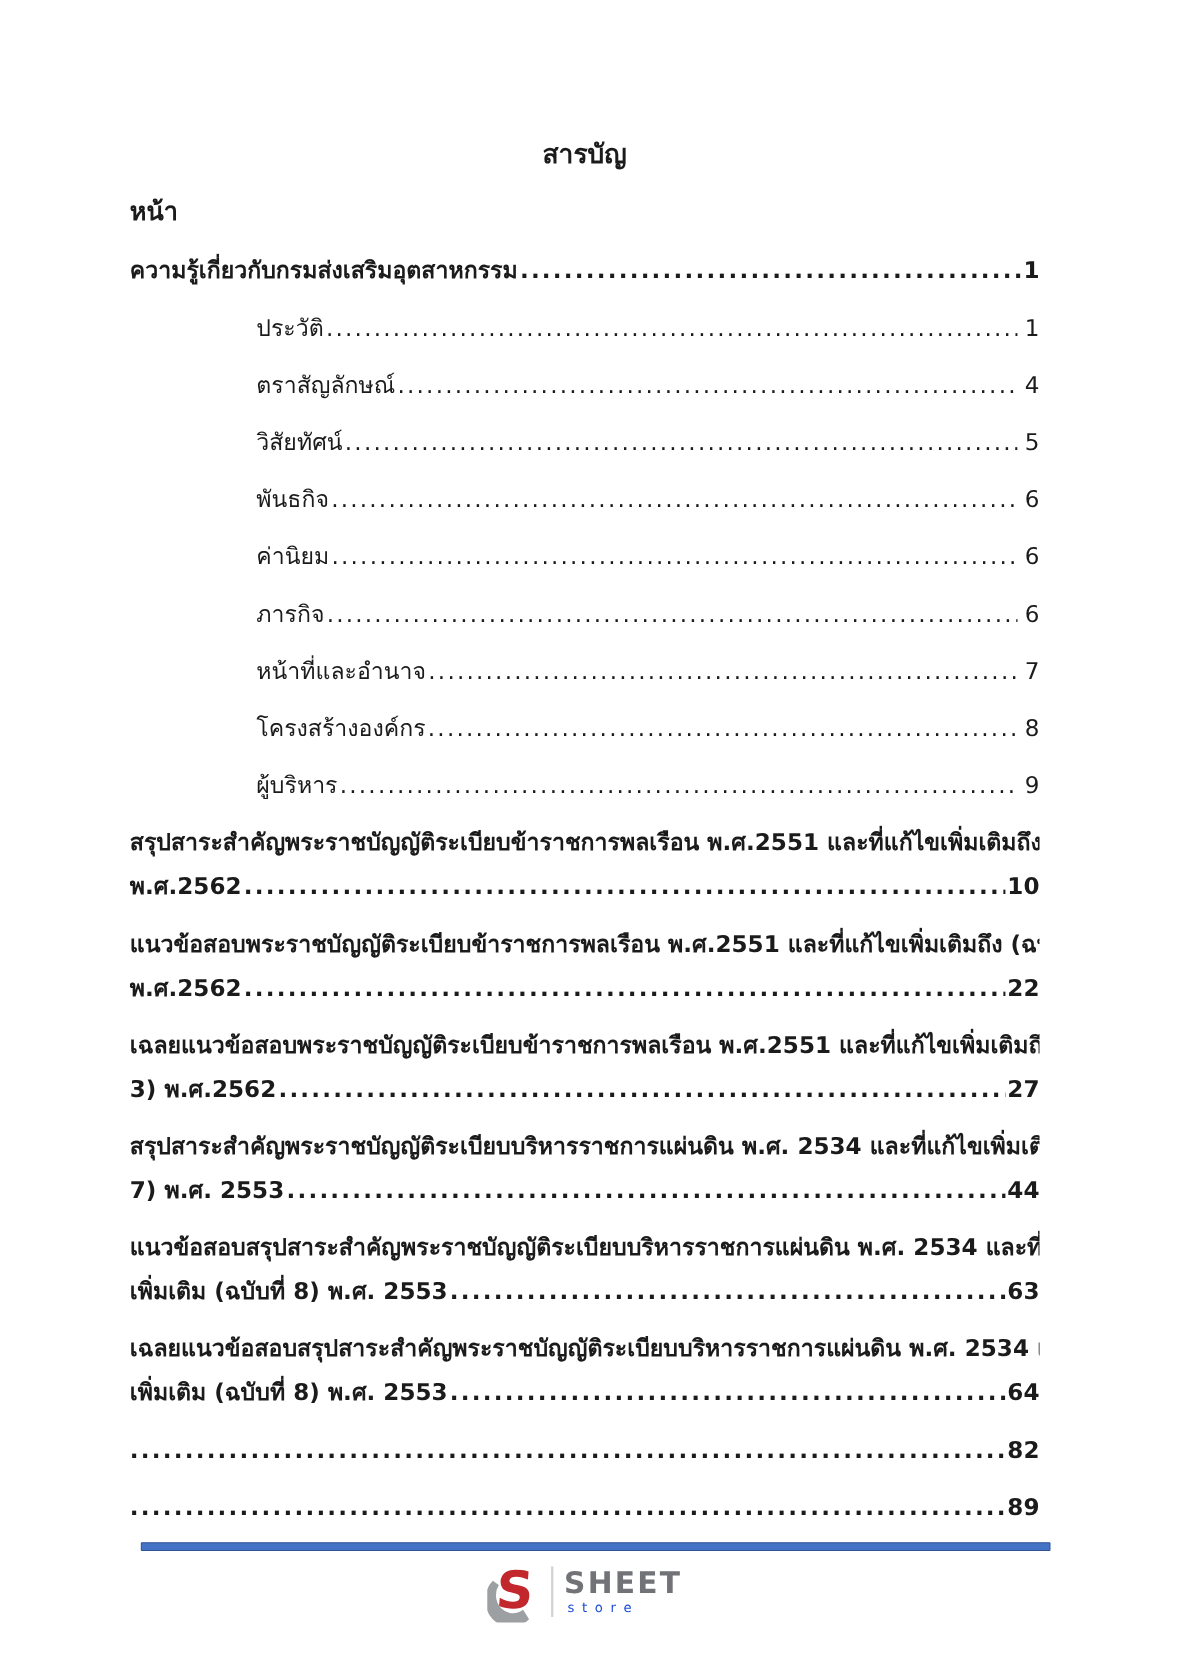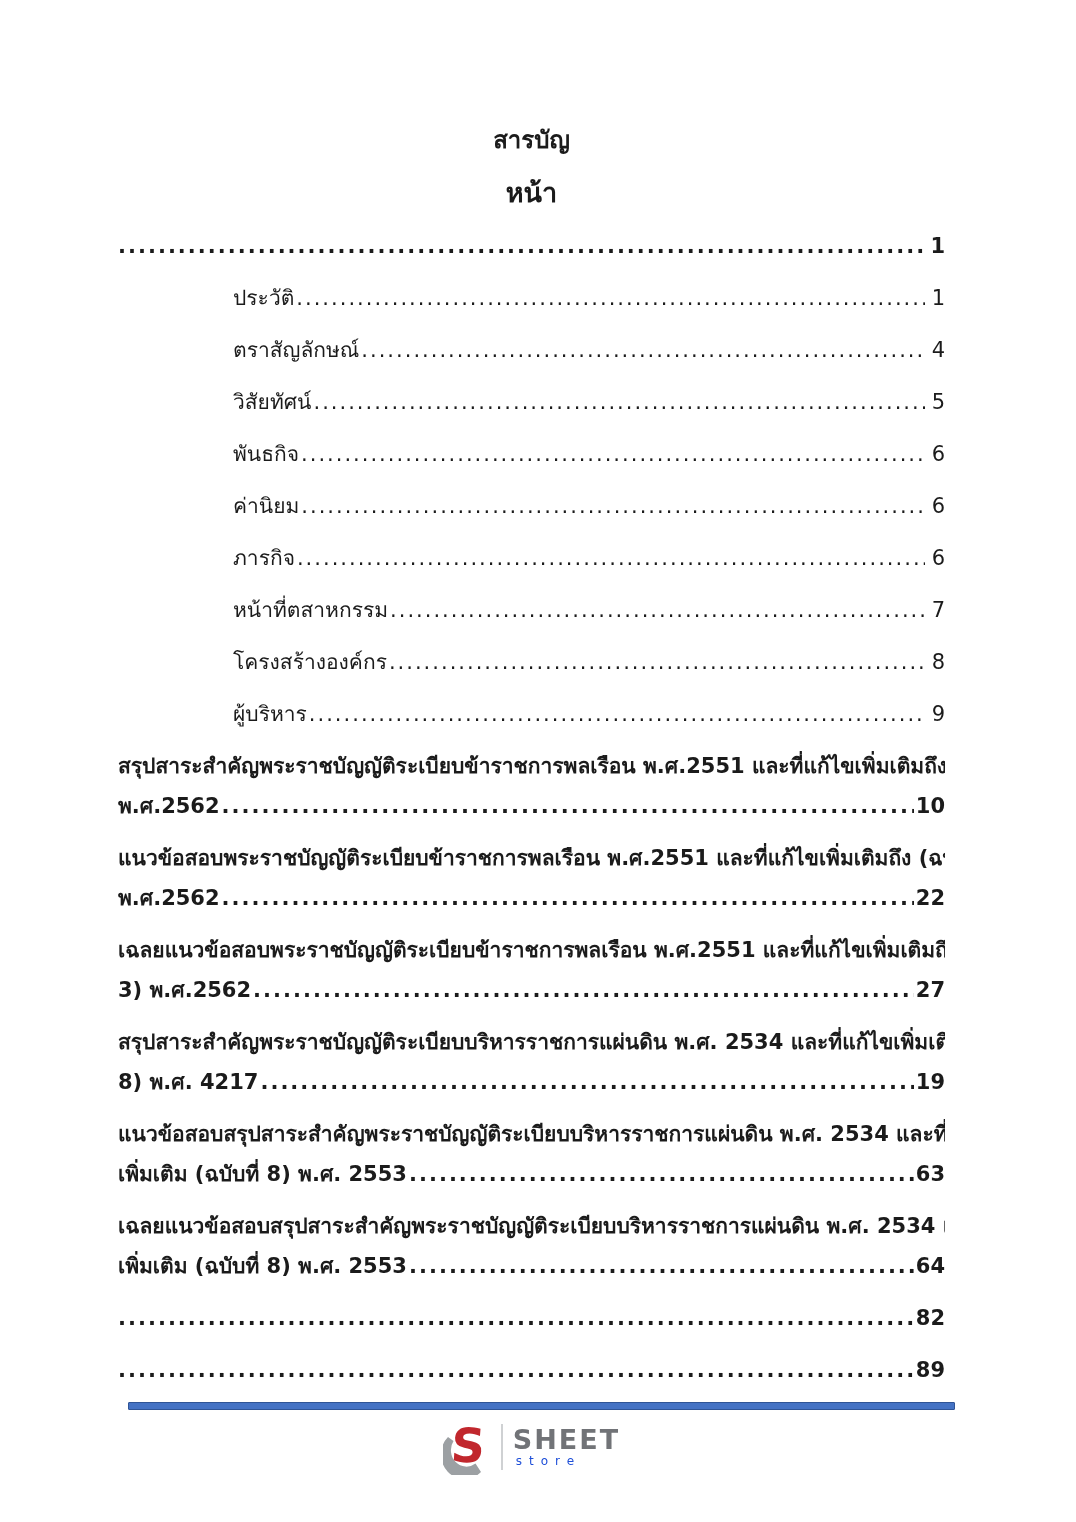--- a/index.html
+++ b/index.html
@@ -16,22 +16,22 @@
   .content { padding: 0 131px 0 118px; }
   .doc-title {
     margin-top: 120px;
     text-align: center;
     font-size: 24px;
     font-weight: bold;
     line-height: 40px;
   }
   .page-col-label {
     margin-top: 14px;
-    text-align: center;
-    font-size: 27px;
+    text-align: left;
+    font-size: 23px;
     font-weight: bold;
     line-height: 38px;
   }
   .toc { margin-top: 14px; }
   .entry { font-size: 21px; margin-bottom: 12px; }
   .entry.bold { font-weight: bold; }
   .entry .line {
     display: flex;
     align-items: baseline;
     height: 40px;
@@ -93,20 +93,21 @@
   <div class="content">
 
     <div class="doc-title">สารบัญ</div>
 
     <div class="page-col-label">หน้า</div>
 
     <div class="toc">
 
       <div class="entry level0 bold">
         <div class="line">
+            <span class="label">ความรู้เกี่ยวกับกรมส่งเสริมอุตสาหกรรม </span>
             <span class="dots">....................................................................................................................................................................................................................................................................</span>
             <span class="pagenum">1</span>
           </div>
       </div>
 
       <div class="entry level1">
         <div class="line">
             <span class="label">ประวัติ</span>
             <span class="dots">....................................................................................................................................................................................................................................................................</span>
             <span class="pagenum">1</span>
@@ -148,21 +149,21 @@
       <div class="entry level1">
         <div class="line">
             <span class="label">ภารกิจ</span>
             <span class="dots">....................................................................................................................................................................................................................................................................</span>
             <span class="pagenum">6</span>
           </div>
       </div>
 
       <div class="entry level1">
         <div class="line">
-            <span class="label">หน้าที่ตสาหกรรม</span>
+            <span class="label">หน้าที่และอำนาจ</span>
             <span class="dots">....................................................................................................................................................................................................................................................................</span>
             <span class="pagenum">7</span>
           </div>
       </div>
 
       <div class="entry level1">
         <div class="line">
             <span class="label">โครงสร้างองค์กร</span>
             <span class="dots">....................................................................................................................................................................................................................................................................</span>
             <span class="pagenum">8</span>
@@ -208,23 +209,23 @@
             <span class="dots">....................................................................................................................................................................................................................................................................</span>
             <span class="pagenum">27</span>
           </div>
       </div>
 
       <div class="entry level0 bold">
         <div class="line fulltext">
             <span class="label">สรุปสาระสำคัญพระราชบัญญัติระเบียบบริหารราชการแผ่นดิน พ.ศ. 2534 และที่แก้ไขเพิ่มเติม (ฉบับที่</span>
           </div>
         <div class="line">
-            <span class="label">8) พ.ศ. 4217 </span>
-            <span class="dots">....................................................................................................................................................................................................................................................................</span>
-            <span class="pagenum">19</span>
+            <span class="label">7) พ.ศ. 2553 </span>
+            <span class="dots">....................................................................................................................................................................................................................................................................</span>
+            <span class="pagenum">44</span>
           </div>
       </div>
 
       <div class="entry level0 bold">
         <div class="line fulltext">
             <span class="label">แนวข้อสอบสรุปสาระสำคัญพระราชบัญญัติระเบียบบริหารราชการแผ่นดิน พ.ศ. 2534 และที่แก้ไข</span>
           </div>
         <div class="line">
             <span class="label">เพิ่มเติม (ฉบับที่ 8) พ.ศ. 2553 </span>
             <span class="dots">....................................................................................................................................................................................................................................................................</span>

